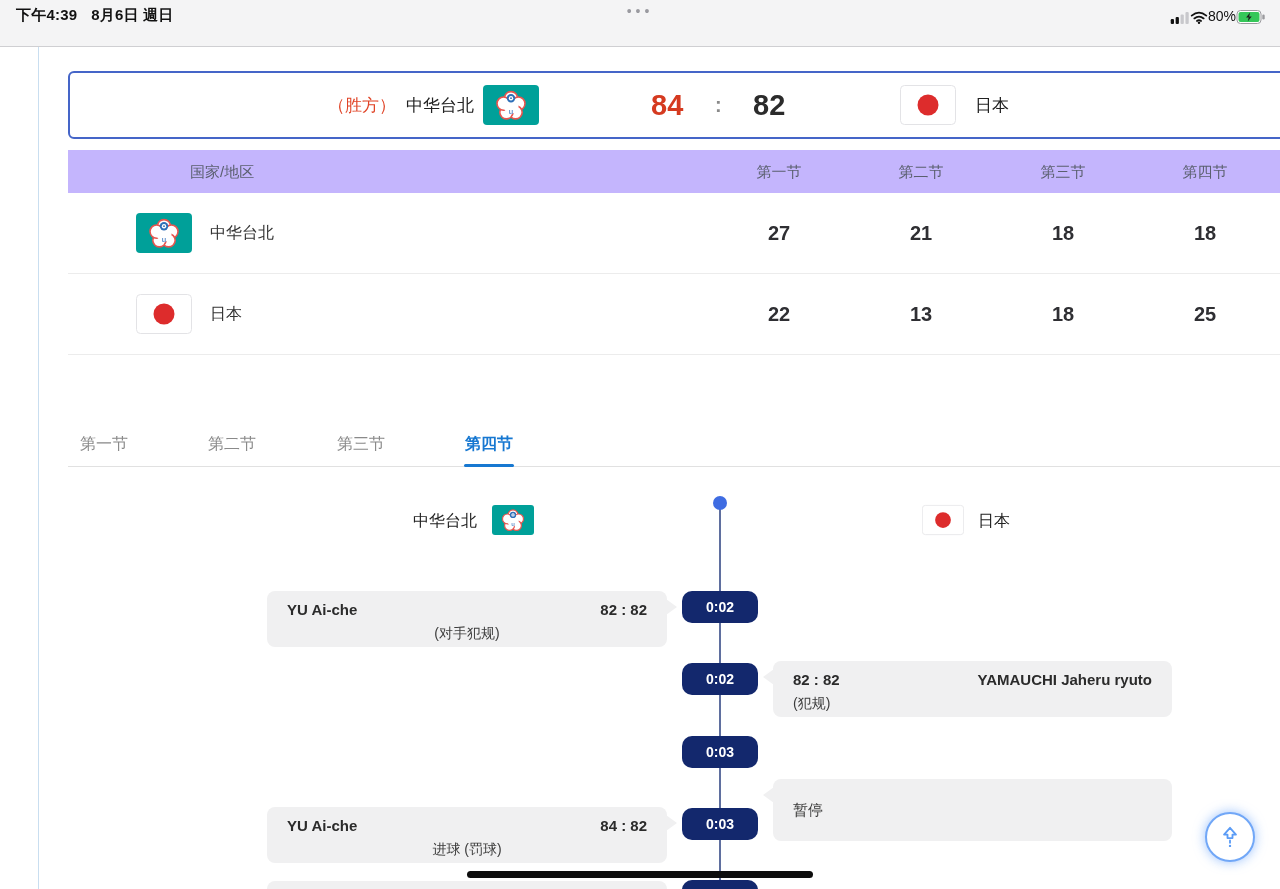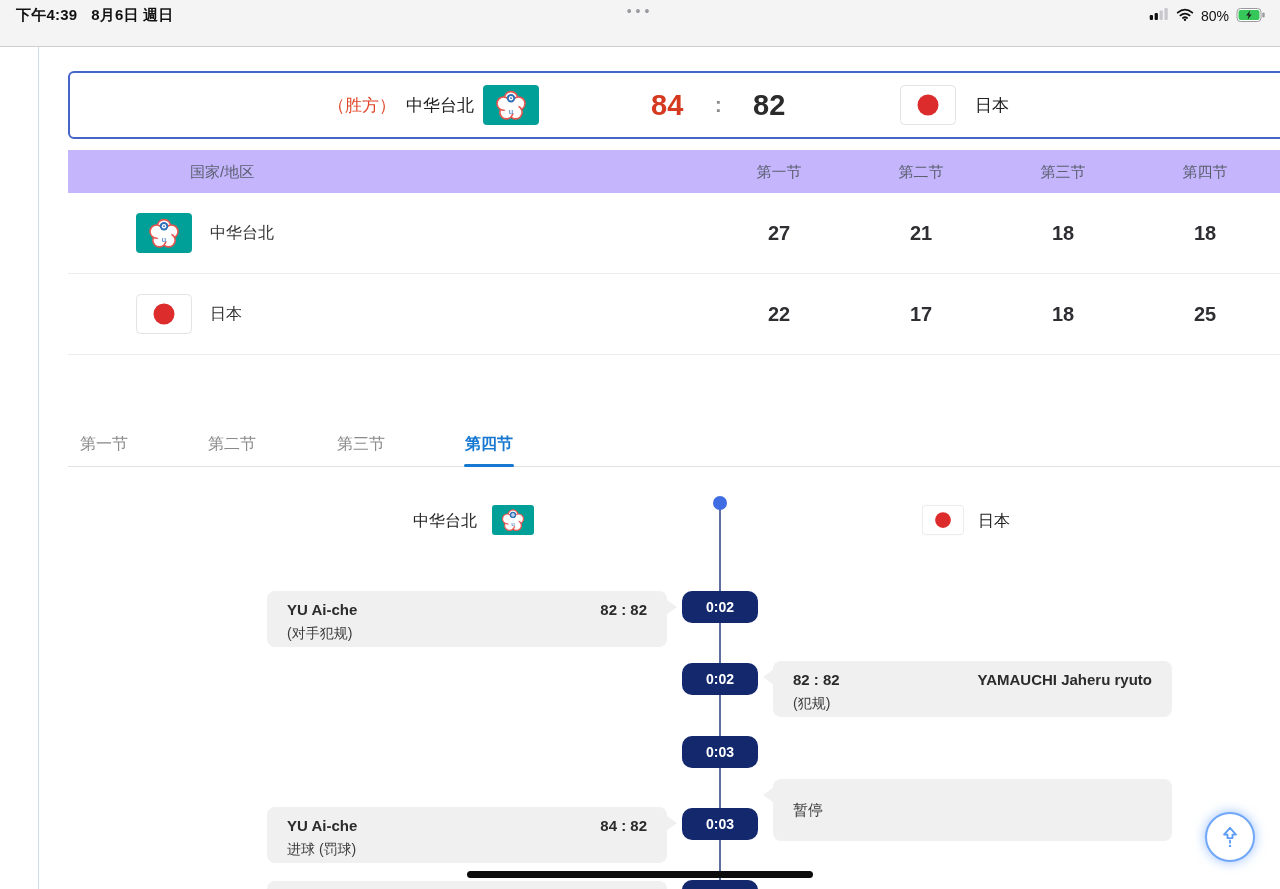--- a/index.html
+++ b/index.html
@@ -11,21 +11,21 @@
   
   .statusbar{
     position:absolute; top:0; left:0; width:1280px; height:47px;
     background:#f4f4f5; border-bottom:1px solid #cfcfd2;
   }
   .sb-left{ position:absolute; left:16px; top:6px; font-size:15px; font-weight:700; color:#111; letter-spacing:.2px;}
   .sb-left .sb-date{ margin-left:14px; }
   .sb-dots{ position:absolute; left:0; right:0; top:3px; text-align:center; color:#9a9aa0; font-size:14px; letter-spacing:4px; }
   .sb-url{ position:absolute; left:0; right:0; top:21px; text-align:center; font-size:15px; color:#1c1c1e; }
   .sb-url svg{ vertical-align:-2px; margin-right:5px; }
-  .sb-right{ position:absolute; right:14px; top:8px; display:flex; align-items:flex-start; gap:7px; font-size:14px; color:#111; font-weight:400;}
+  .sb-right{ position:absolute; right:14px; top:8px; display:flex; align-items:flex-end; font-size:14px; color:#111; font-weight:400;}
   
   .left-rule{ position:absolute; left:38px; top:47px; bottom:0; width:1px; background:#c9def0; }
   
   .scorebox{
     position:absolute; left:68px; top:71px; width:1244px; height:68px;
     border:2px solid #4565c8; border-radius:6px; background:#fff;
   }
   .scorebox .vc{ position:absolute; top:50%; transform:translateY(-50%); white-space:nowrap; }
   .winner-label{ left:258px; color:#e04427; font-size:17px; }
   .home-name{ left:336px; color:#222; font-size:17px; }
@@ -57,21 +57,21 @@
   .tl-dot{ position:absolute; left:713px; top:496px; width:14px; height:14px; border-radius:50%; background:#3f6ce2; }
   .tl-home-name{ position:absolute; left:413px; top:511px; font-size:16px; color:#222; }
   .tl-home-flag{ position:absolute; left:492px; top:504px; }
   .tl-away-flag{ position:absolute; left:922px; top:504px; }
   .tl-away-name{ position:absolute; left:978px; top:511px; font-size:16px; color:#222; }
   .time-badge{
     position:absolute; left:682px; width:76px; height:32px; background:#13286d; border-radius:10px;
     color:#fff; font-size:14px; font-weight:700; text-align:center; line-height:32px;
   }
   .ev-card{ position:absolute; background:#f0f0f1; border-radius:8px; font-size:15px; color:#333; }
-  .ev-card.left-side{ left:267px; width:400px; }
+  .ev-card.left-side{ left:267px; width:400px;text-align:center; }
   .ev-card.right-side{ left:773px; width:399px; }
   .ev-card .rows{ padding:9px 20px; }
   .ev-row1{ display:flex; justify-content:space-between; font-weight:700; color:#2b2b2b; line-height:20px; }
   .ev-row2{ font-size:14px; color:#3c3c3c; line-height:20px; margin-top:3px; }
   .ev-row2.alignr{ text-align:left; }
   .ev-card.left-side::after{
     content:""; position:absolute; right:-10px; top:8px; width:0; height:0;
     border-top:8px solid transparent; border-bottom:8px solid transparent; border-left:11px solid #f0f0f1;
   }
   .ev-card.right-side::before{
@@ -177,21 +177,21 @@
     <span class="qcol c1">21</span>
     <span class="qcol c2">18</span>
     <span class="qcol c3">18</span>
   </div>
   <div class="qt-row r1">
     <svg class="row-flag" width="56" height="42" viewBox="0 0 56 40">
         <use href="#flag-jpn"></use>
       </svg>
     <span class="row-team">日本</span>
     <span class="qcol c0">22</span>
-    <span class="qcol c1">17</span>
+    <span class="qcol c1">13</span>
     <span class="qcol c2">18</span>
     <span class="qcol c3">25</span>
   </div>
 
   <nav class="tabs">
     <span class="tab t0">第一节</span>
     <span class="tab t1">第二节</span>
     <span class="tab t2">第三节</span>
     <span class="tab t3 active">第四节</span>
   </nav>

